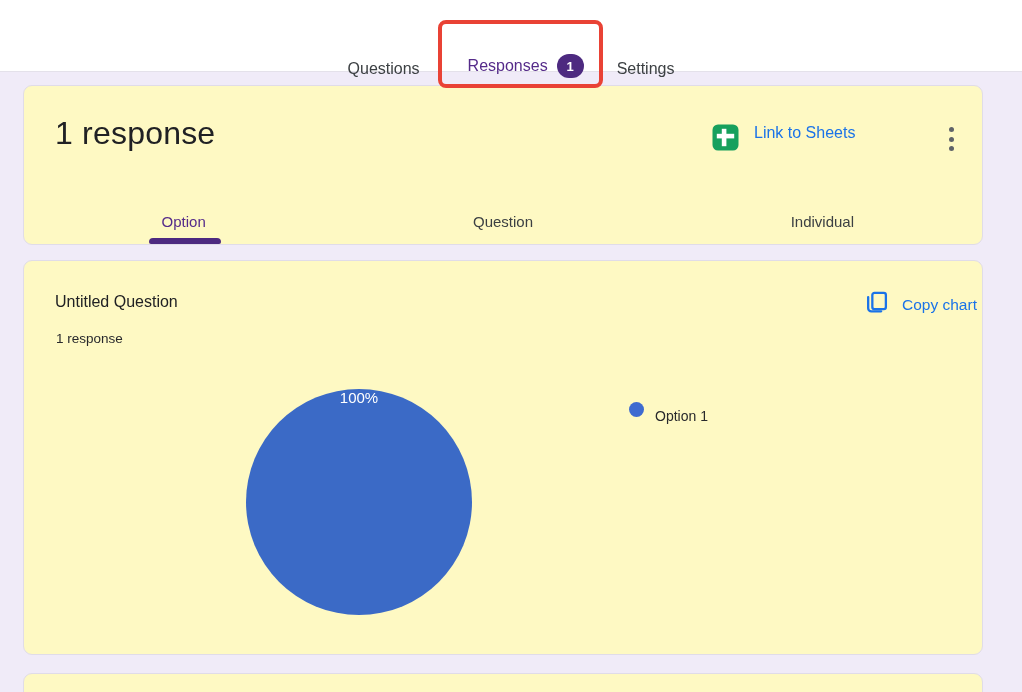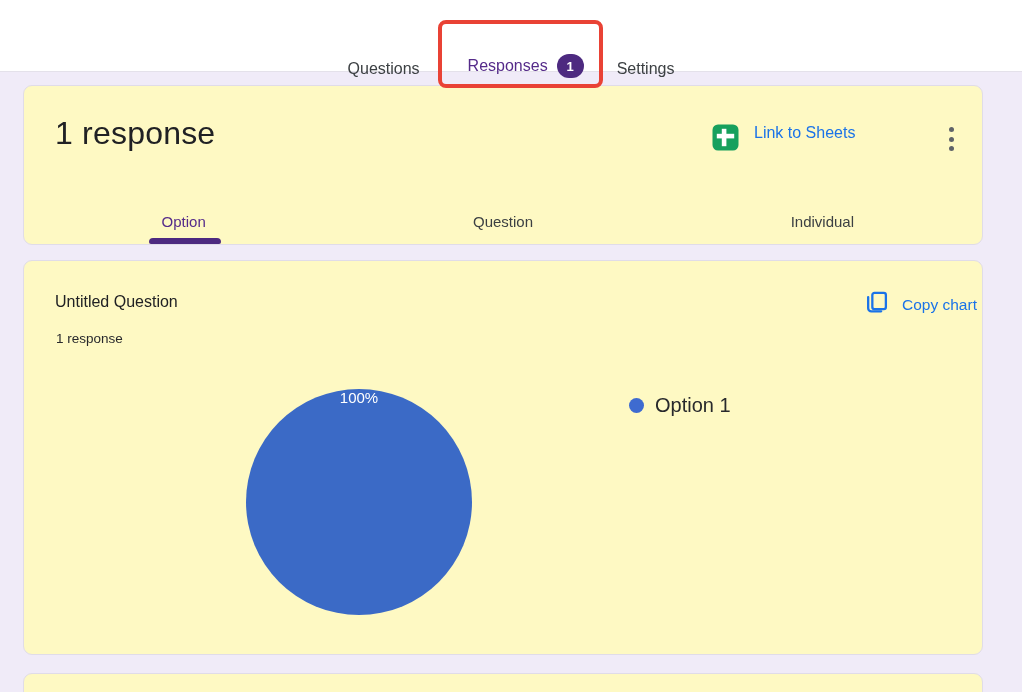--- a/index.html
+++ b/index.html
@@ -132,21 +132,21 @@
   .pie-label { color: #ffffff; font-size: 15px; }
 
   .legend {
     position: absolute; left: 605px; top: 133px;
     display: flex; align-items: center; gap: 11px;
   }
   .legend-dot {
     width: 15px; height: 15px; border-radius: 50%;
     background: #3e6bd0;
   }
-  .legend-label { font-size: 20px; color: #28292c; }
+  .legend-label { font-size: 14px; color: #28292c; margin-top: 14px; }
 </style>
 </head>
 <body>
 
 <div class="header">
   <div class="tabbar">
     <div class="tab">Questions</div>
     <div class="tab active tab-responses">
       <span>Responses</span>
       <span class="badge">1</span>

